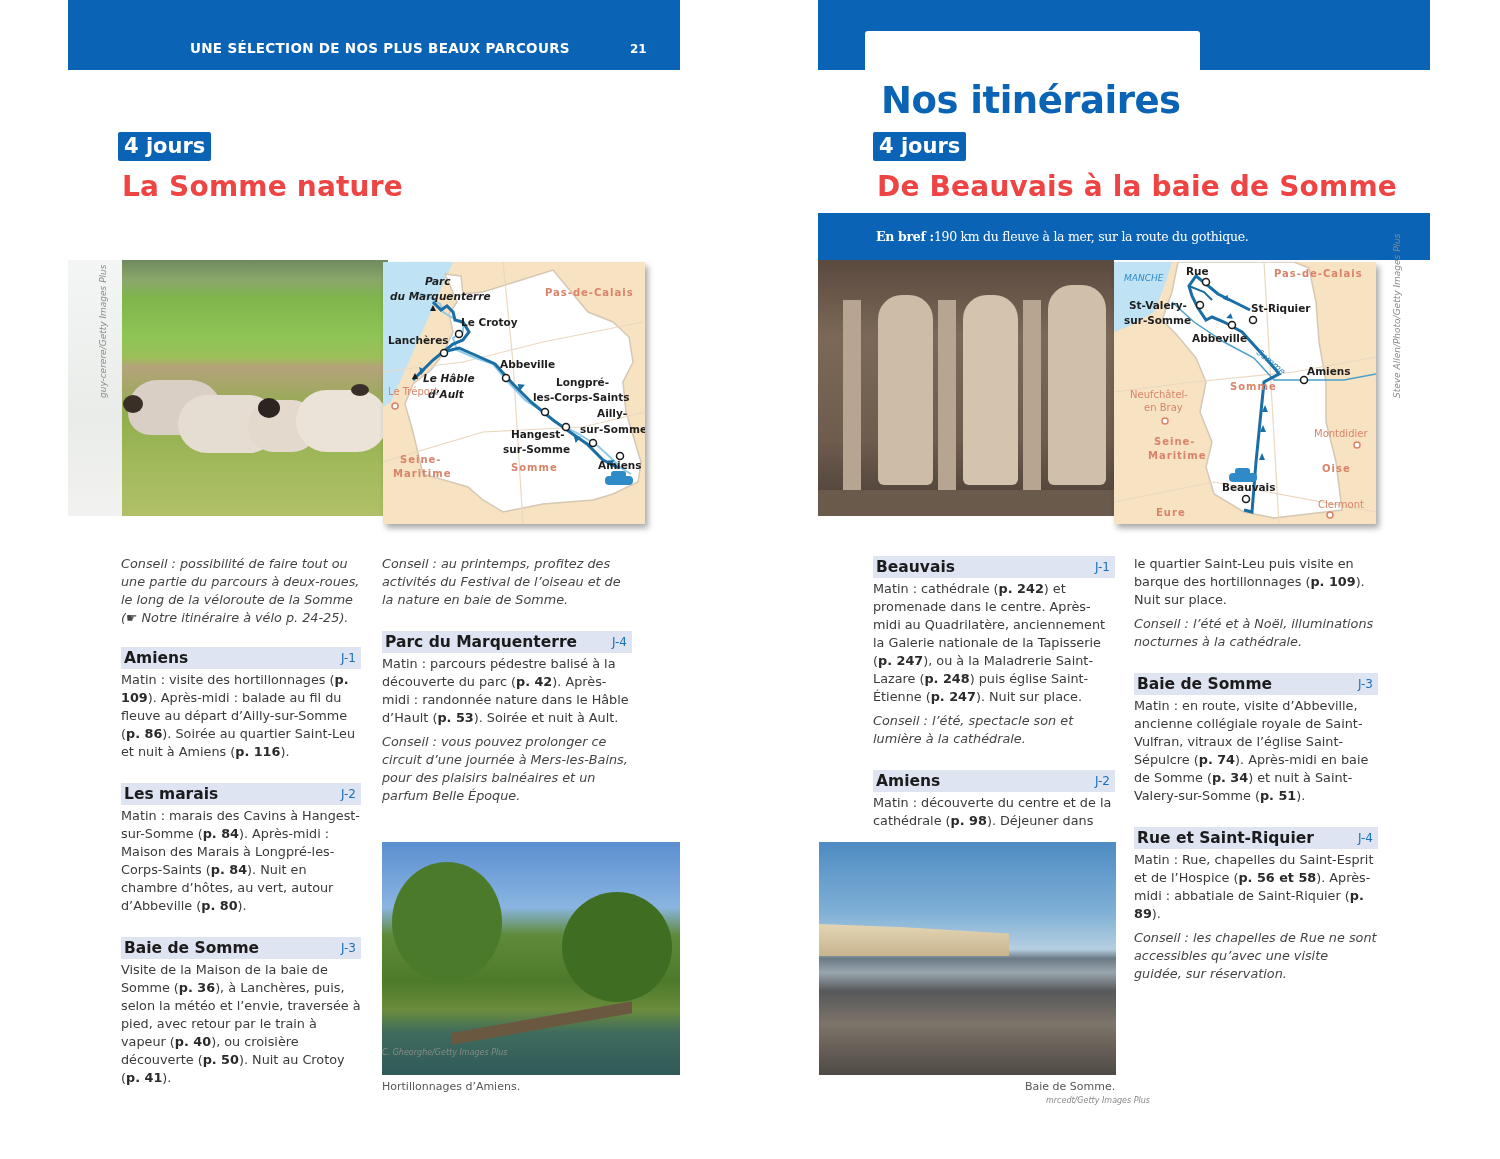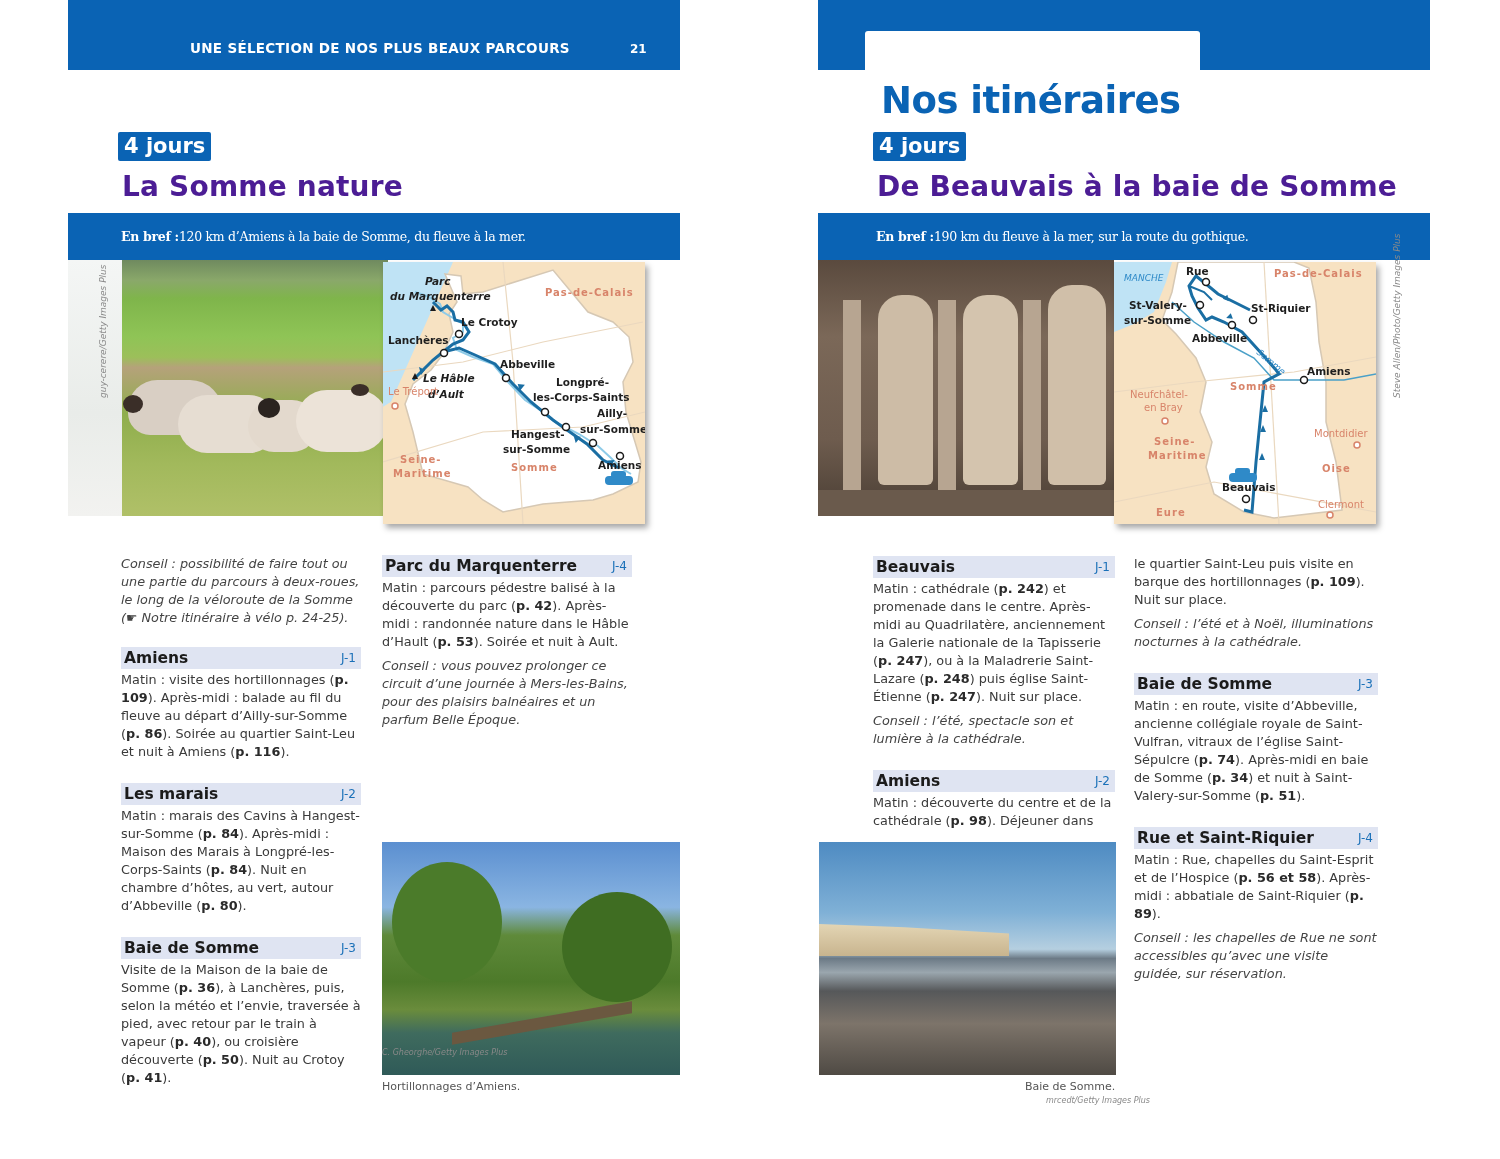--- a/index.html
+++ b/index.html
@@ -14,21 +14,21 @@
   .top-band { position: absolute; left: 0; top: 0; width: 612px; height: 70px; background: #0a63b4; }
   .running-head { position: absolute; left: 122px; top: 40px; color: #fff; font-weight: bold; font-size: 13.5px; letter-spacing: 0.3px; }
   .page-num { position: absolute; left: 562px; top: 42px; color: #fff; font-weight: bold; font-size: 12px; }
   .chapter-tab { position: absolute; left: 47px; top: 31px; width: 335px; height: 39px; background: #fff; border-radius: 3px 3px 0 0; }
   .chapter-title { position: absolute; left: 16px; top: 2px; color: #0a63b4; font-weight: bold; font-size: 37px; letter-spacing: -0.5px; line-height: 40px; white-space: nowrap; margin-top: 48px; }
 
   
   .days-badge { position: absolute; top: 132px; height: 29px; padding: 0 6px; background: #0a63b4; color: #fff; font-weight: bold; font-size: 21px; line-height: 29px; border-radius: 2px; }
   .left .days-badge { left: 50px; }
   .right .days-badge { left: 55px; }
-  .route-title { position: absolute; top: 170px; font-weight: bold; font-size: 28px; color: #4c1d95; letter-spacing: 0.2px; white-space: nowrap; }
+  .route-title { position: absolute; top: 170px; font-weight: bold; font-size: 28px; color: #ef4444; letter-spacing: 0.2px; white-space: nowrap; }
   .left .route-title { left: 54px; }
   .right .route-title { left: 59px; }
 
   .brief-band { position: absolute; left: 0; top: 213px; width: 612px; height: 47px; background: #0a63b4; }
   .brief { position: absolute; top: 16px; color: #fff; font-family: "DejaVu Serif", serif; font-size: 12.5px; letter-spacing: -0.3px; white-space: nowrap; }
   .left .brief { left: 53px; }
   .right .brief { left: 58px; }
   .brief b { font-weight: bold; }
 
   
@@ -61,25 +61,20 @@
 
 <div class="page left">
   <div class="top-band">
     <span class="running-head">UNE SÉLECTION DE NOS PLUS BEAUX PARCOURS</span>
     <span class="page-num">21</span>
   </div>
 
   <span class="days-badge">4 jours</span>
   <h1 class="route-title">La Somme nature</h1>
 
-  <div class="brief-band">
-    <div class="brief">
-      <b>En bref :</b><span>120 km d’Amiens à la baie de Somme, du fleuve à la mer.</span>
-    </div>
-  </div>
 
   <div class="hero" style="left:0;width:320px;">
     <div style="position:absolute;left:0;top:0;width:54px;height:256px;background:linear-gradient(180deg,#f4f6f5,#e9ece9 60%,#f2f2f0);"></div>
     <div style="position:absolute;left:54px;top:0;width:266px;height:256px;background:linear-gradient(180deg,#6f8a5f 0%,#8aa86a 8%,#7fb54b 15%,#8fc456 30%,#9cbf5a 38%,#b5a27a 42%,#8fae4c 60%,#a2b95c 80%,#b0c068 100%);"></div>
 
     <div style="position:absolute;left:60px;top:120px;width:95px;height:55px;background:#d9cfc4;border-radius:40px 45px 30px 30px;"></div>
     <div style="position:absolute;left:110px;top:135px;width:100px;height:58px;background:#e6ddd2;border-radius:40px;"></div>
     <div style="position:absolute;left:180px;top:140px;width:70px;height:52px;background:#e3d9cd;border-radius:35px;"></div>
     <div style="position:absolute;left:228px;top:130px;width:92px;height:62px;background:#ece3d8;border-radius:40px;"></div>
     <div style="position:absolute;left:190px;top:138px;width:22px;height:20px;background:#2b2420;border-radius:50%;"></div>
@@ -164,20 +159,21 @@
     <div class="block">
       <div class="day-head">
         <span class="day-name">Baie de Somme</span>
         <span class="day-num">J-3</span>
       </div>
       <p class="day-text"><span>Visite de la Maison de la baie de Somme (</span><b>p. 36</b><span>), à Lanchères, puis, selon la météo et l’envie, traversée à pied, avec retour par le train à vapeur (</span><b>p. 40</b><span>), ou croisière découverte (</span><b>p. 50</b><span>). Nuit au Crotoy (</span><b>p. 41</b><span>).</span></p>
     </div>
   </div>
 
   <div class="col" style="left:314px;top:555px;width:250px;">
+    <p class="tip" style="margin-bottom:22px;">Conseil : au printemps, profitez des activités du Festival de l’oiseau et de la nature en baie de Somme.</p>
     <div class="block">
       <div class="day-head">
         <span class="day-name">Parc du Marquenterre</span>
         <span class="day-num">J-4</span>
       </div>
       <p class="day-text"><span>Matin : parcours pédestre balisé à la découverte du parc (</span><b>p. 42</b><span>). Après-midi : randonnée nature dans le Hâble d’Hault (</span><b>p. 53</b><span>). Soirée et nuit à Ault.</span></p>
       <p class="tip tip-after">Conseil : vous pouvez prolonger ce circuit d’une journée à Mers-les-Bains, pour des plaisirs balnéaires et un parfum Belle Époque.</p>
     </div>
   </div>
 

